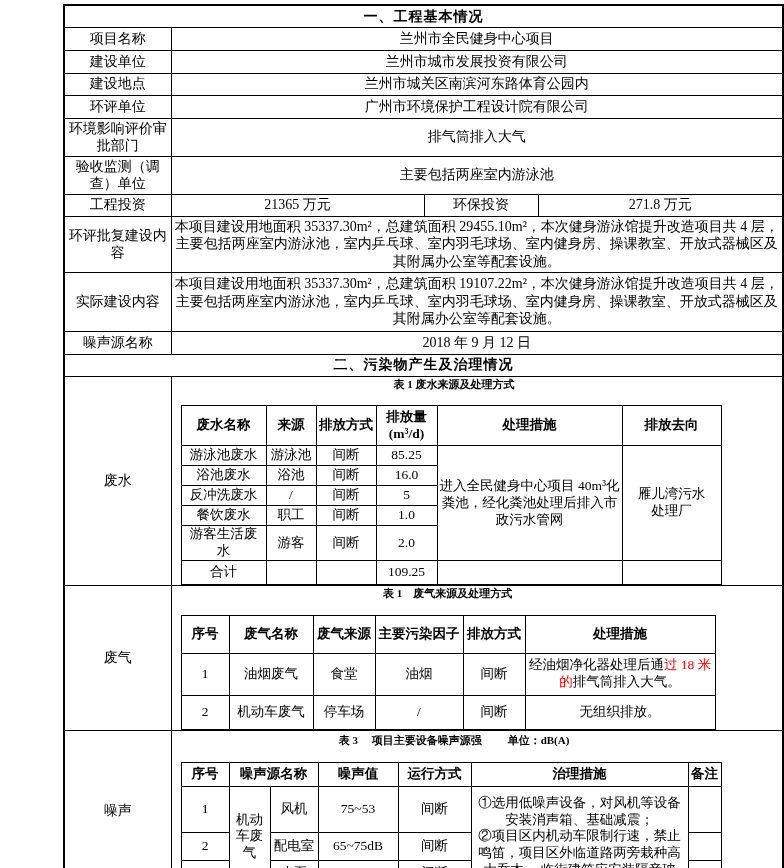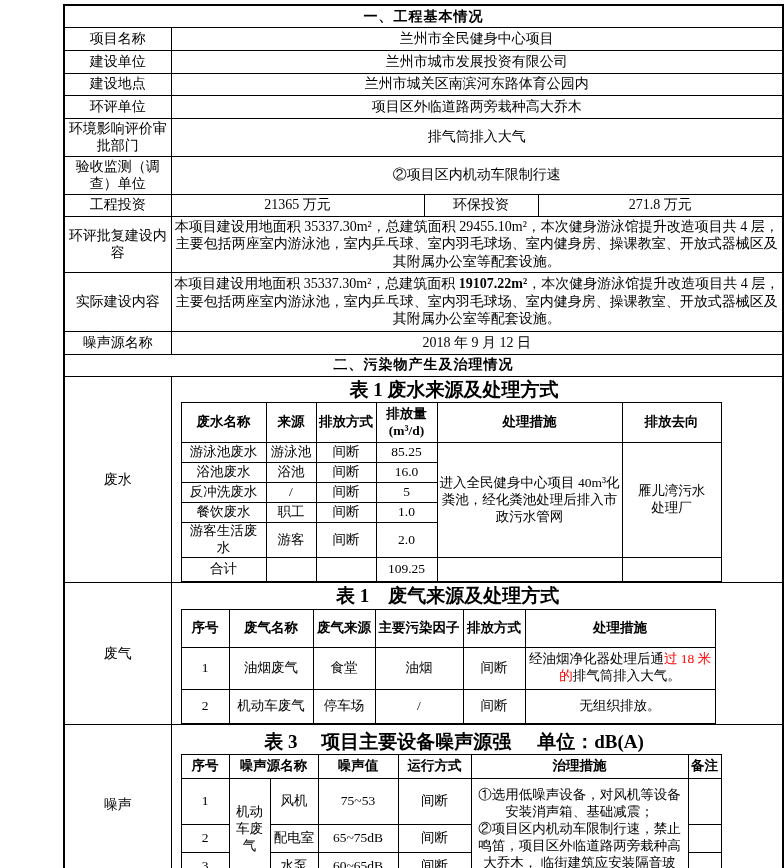--- a/index.html
+++ b/index.html
@@ -38,24 +38,24 @@
     padding: 1px 4px;
     line-height: 19px;
   }
   td.content-cell {
     vertical-align: top;
     padding: 2px 0 0 0;
   }
 
   .tbl-title {
     font-weight: bold;
-    font-size: 19px;
+    font-size: 11px;
     text-align: center;
     width: 547px;
-    margin: 1px 0 1px 7px;
+    margin: 1px 0 14px 7px;
     white-space: nowrap;
   }
   .tbl-title .unit { margin-left: 26px; }
 
   table.inner {
     border-collapse: collapse;
     table-layout: fixed;
     margin-left: 7px;
   }
   table.inner td {
@@ -63,21 +63,21 @@
     font-size: 13.5px;
     text-align: center;
     vertical-align: middle;
     padding: 0 2px;
     line-height: 1.25;
     overflow: hidden;
   }
   table.inner td.hdr { font-weight: bold; }
   .preline { white-space: pre-line; }
   td.left-text { text-align: left; padding: 0 5px; }
-  b.area { font-weight: bold; }
+  b.area { font-weight: normal; }
 </style>
 </head>
 <body>
 
 <div class="page">
   <table class="outer">
     <colgroup>
         <col style="width:107px">
         <col style="width:253px">
         <col style="width:114px">
@@ -96,29 +96,29 @@
       <tr style="height:23px">
         <td>建设单位</td>
         <td colspan="3">兰州市城市发展投资有限公司</td>
       </tr>
       <tr style="height:22px">
         <td>建设地点</td>
         <td colspan="3">兰州市城关区南滨河东路体育公园内</td>
       </tr>
       <tr style="height:23px">
         <td>环评单位</td>
-        <td colspan="3">项目区外临道路两旁栽种高大乔木</td>
+        <td colspan="3">广州市环境保护工程设计院有限公司</td>
       </tr>
       <tr style="height:38px">
         <td>环境影响评价审批部门</td>
         <td colspan="3">排气筒排入大气</td>
       </tr>
       <tr style="height:38px">
         <td>验收监测（调查）单位</td>
-        <td colspan="3">②项目区内机动车限制行速</td>
+        <td colspan="3">主要包括两座室内游泳池</td>
       </tr>
 
       <tr style="height:22px">
         <td>工程投资</td>
         <td>21365 万元</td>
         <td>环保投资</td>
         <td>271.8 万元</td>
       </tr>
 
       <tr style="height:56px">

